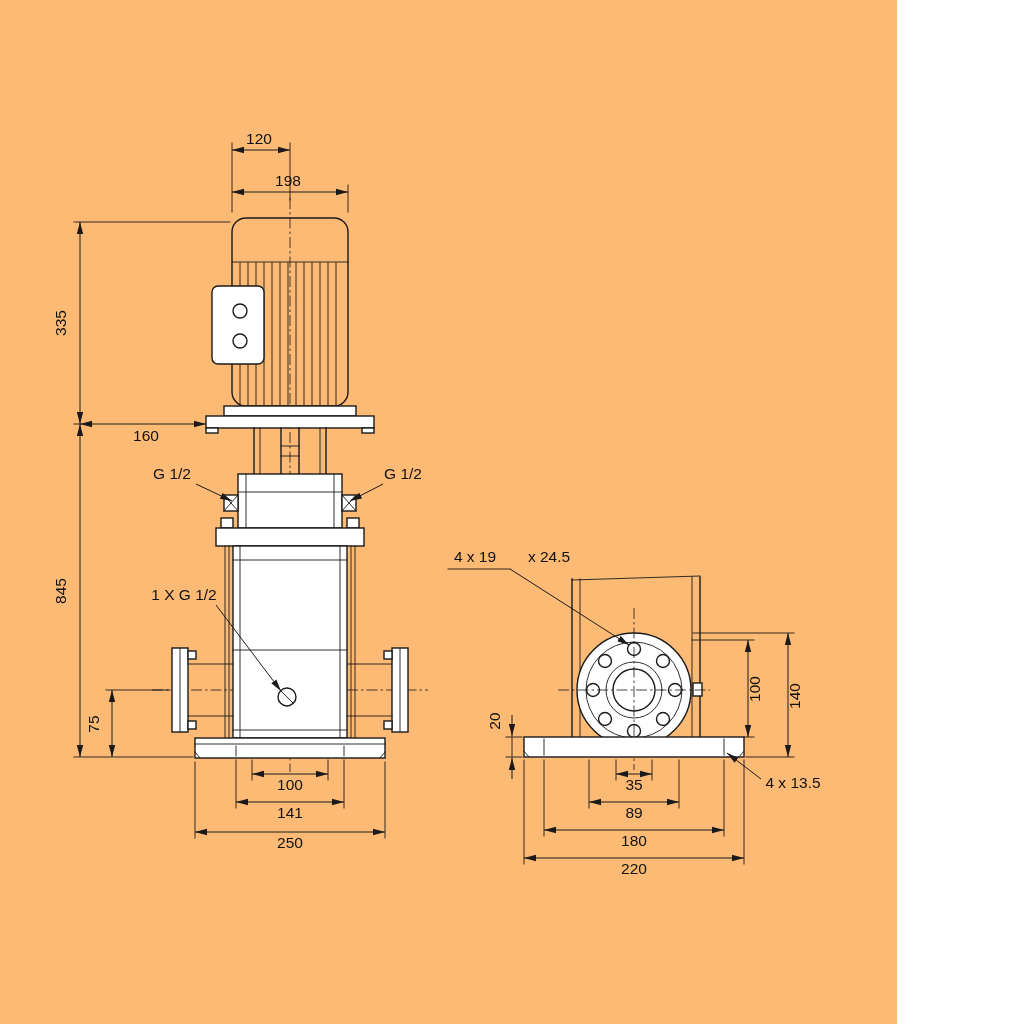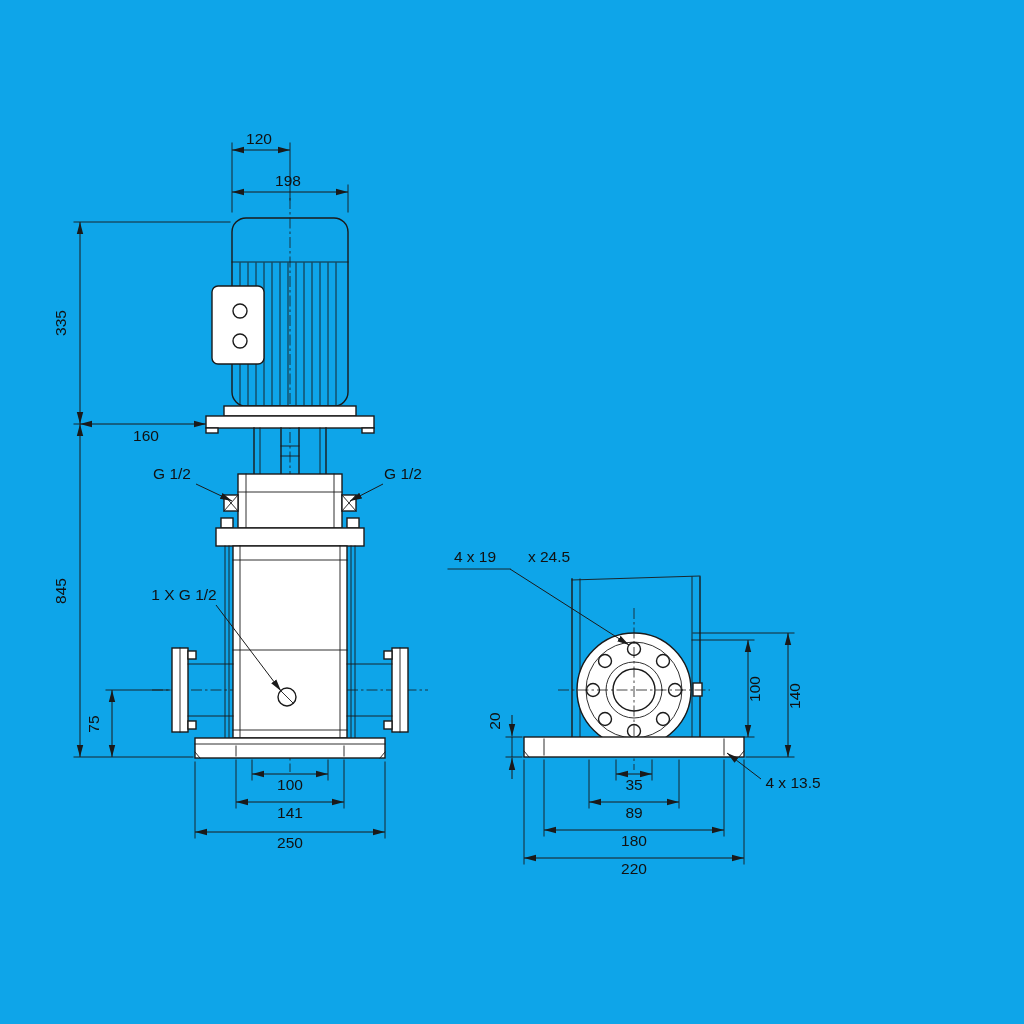--- a/index.html
+++ b/index.html
@@ -1,16 +1,16 @@
 <!DOCTYPE html>
 <html><head>
 <meta charset="utf-8">
 <style>
   html,body{margin:0;padding:0;background:#fff;}
-  .canvas{width:1024px;height:1024px;background:#0ea5e9;position:relative;font-family:"Liberation Sans",sans-serif;overflow:hidden;}
+  .canvas{width:897px;height:1024px;background:#fdba74;position:relative;font-family:"Liberation Sans",sans-serif;overflow:hidden;}
   svg{display:block;}
   .g{fill:none;stroke:#1a1a1a;stroke-width:1.4;stroke-linejoin:miter;stroke-linecap:square;}
   .gw{fill:#ffffff;stroke:#1a1a1a;stroke-width:1.4;stroke-linejoin:miter;}
   .t{fill:none;stroke:#1a1a1a;stroke-width:0.9;stroke-linecap:square;}
   .d{fill:none;stroke:#1a1a1a;stroke-width:1;}
   .cl{fill:none;stroke:#1a1a1a;stroke-width:0.8;stroke-dasharray:11 3 2.5 3;}
   .dt{font-family:"Liberation Sans",sans-serif;font-size:15.5px;fill:#111;text-anchor:middle;}
 </style>
 </head>
 <body>

